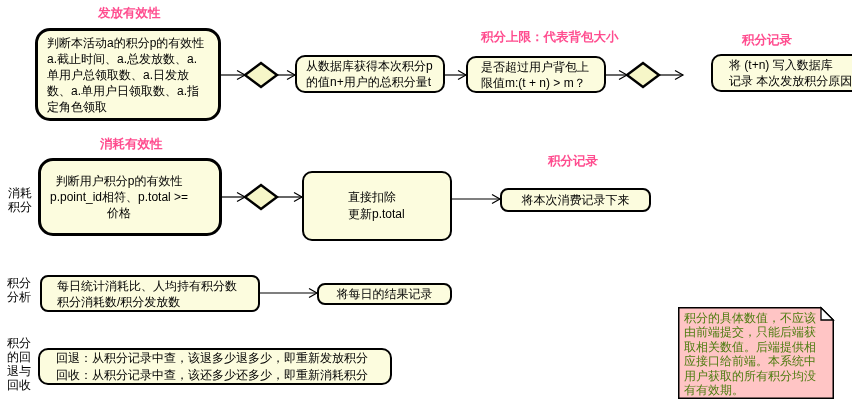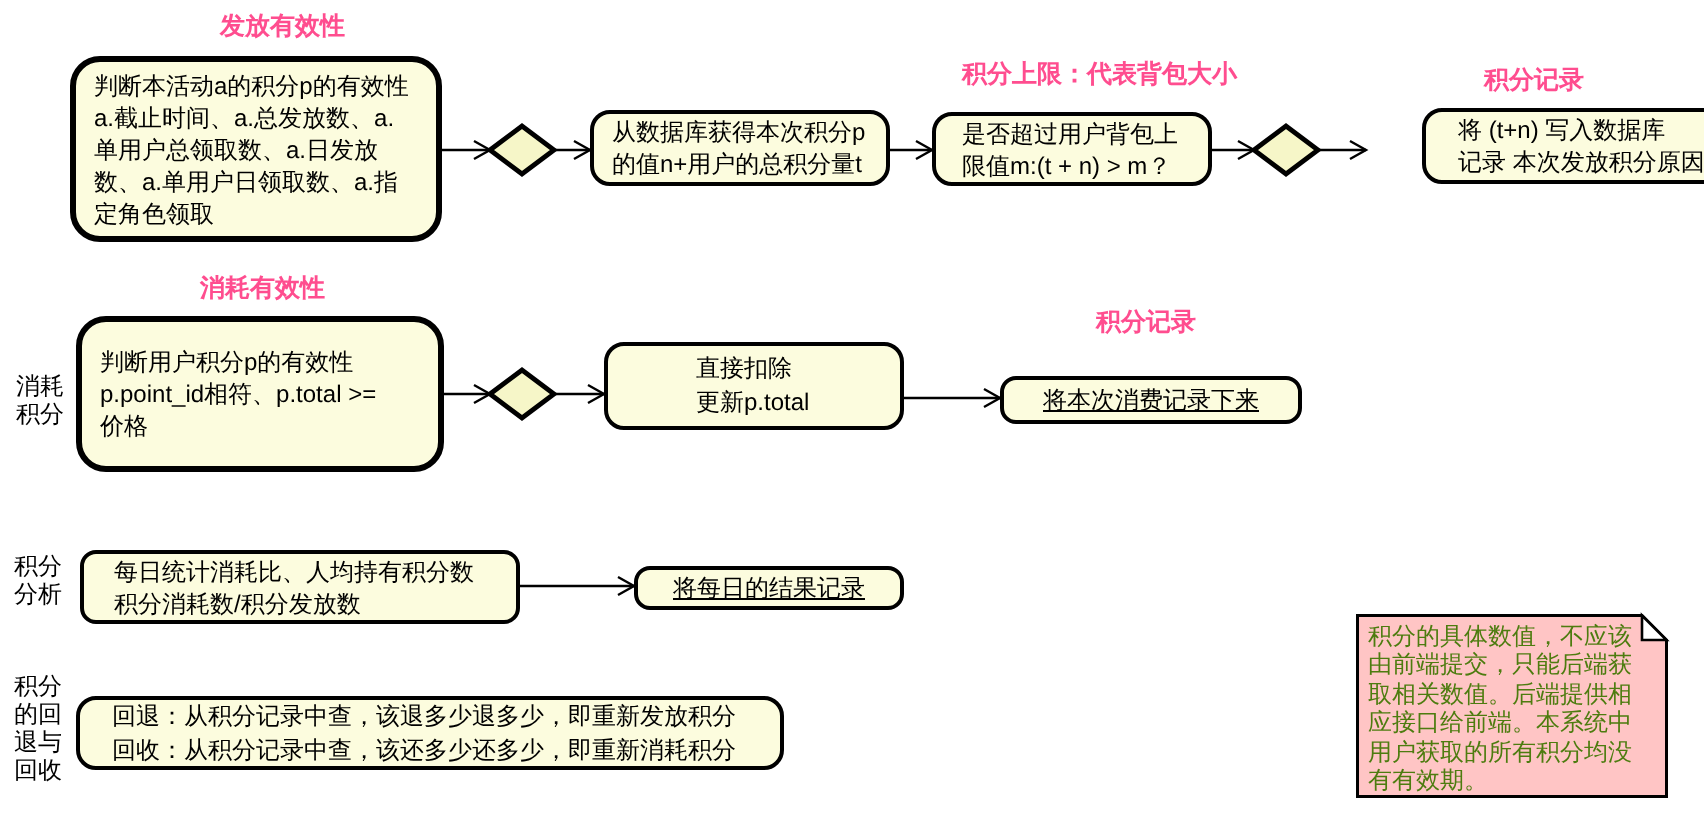--- a/index.html
+++ b/index.html
@@ -15,21 +15,21 @@
   .note-body{fill:#ffc5c5;stroke:#000;stroke-width:1.5;}
   .note-fold{fill:#ffffff;stroke:#000;stroke-width:1.3;}
   .box{
     position:absolute;box-sizing:border-box;
     background:#fcfcde;border:2.5px solid #000;border-radius:10px;
     display:flex;align-items:center;
     font-size:12px;line-height:16px;
   }
   .box span{white-space:pre-line;display:block;}
   .thick{border-width:3px;border-radius:15px;}
-  .center{justify-content:center;text-align:right;text-decoration:underline;}
+  .center{justify-content:center;text-align:right;}
   .rowlabel{
     position:absolute;font-size:12px;line-height:13.5px;
     white-space:pre-line;color:#000;
   }
   .tag{
     position:absolute;font-size:12.5px;font-weight:bold;
     color:#ff4d8f;white-space:pre;
   }
   .note-text{
     position:absolute;left:684px;top:311px;width:146px;
@@ -66,21 +66,21 @@
 
     <line class="flow-line" x1="260" y1="293" x2="317" y2="293"></line>
     <path class="arrowhead" d="M309,288.5 L317,293 L309,297.5"></path>
 
     <path class="note-body" d="M678.75,307.75 L821,307.75 L833.25,320 L833.25,398.25 L678.75,398.25 Z"></path>
     <path class="note-fold" d="M821,307.75 L821,320 L833.25,320 Z"></path>
   </svg>
 
   <div class="rowlabel" style="left:8px;top:61px;margin-left:36px;">发放
 积分</div>
-  <div class="tag" style="left:110px;top:5px;">发放有效性</div>
+  <div class="tag" style="left:98px;top:5px;">发放有效性</div>
   <div class="box thick" style="left:35px;top:28px;width:186px;height:93px;padding-left:9px;padding-right:10px;">
     <span>判断本活动a的积分p的有效性
 a.截止时间、a.总发放数、a.
 单用户总领取数、a.日发放
 数、a.单用户日领取数、a.指
 定角色领取</span>
   </div>
   <div class="box" style="left:295px;top:55px;width:150px;height:38px;padding-left:9px;">
     <span>从数据库获得本次积分p
 的值n+用户的总积分量t</span>
@@ -92,26 +92,26 @@
   </div>
   <div class="tag" style="left:742px;top:32px;">积分记录</div>
   <div class="box" style="left:683px;top:54px;width:163px;height:38px;padding-left:16px;margin-left:28px;">
     <span>将 (t+n) 写入数据库
 记录 本次发放积分原因</span>
   </div>
 
   <div class="tag" style="left:100px;top:136px;">消耗有效性</div>
   <div class="rowlabel" style="left:8px;top:187px;">消耗
 积分</div>
-  <div class="box thick" style="left:38px;top:158px;width:184px;height:78px;padding-left:9px;padding-right:2px;">
+  <div class="box thick" style="left:38px;top:158px;width:184px;height:78px;padding-left:9px;padding-right:2px;text-align:center;">
     <span>判断用户积分p的有效性
 p.point_id相符、p.total &gt;=
 价格</span>
   </div>
-  <div class="box" style="left:302px;top:171px;width:150px;height:44px;padding-left:44px;line-height:17px;">
+  <div class="box" style="left:302px;top:171px;width:150px;height:70px;padding-left:44px;line-height:17px;">
     <span>直接扣除
 更新p.total</span>
   </div>
   <div class="tag" style="left:548px;top:153px;">积分记录</div>
   <div class="box center" style="left:500px;top:188px;width:151px;height:24px;border-width:2px;border-radius:8px;">
     <span>将本次消费记录下来</span>
   </div>
 
   <div class="rowlabel" style="left:7px;top:277px;">积分
 分析</div>

